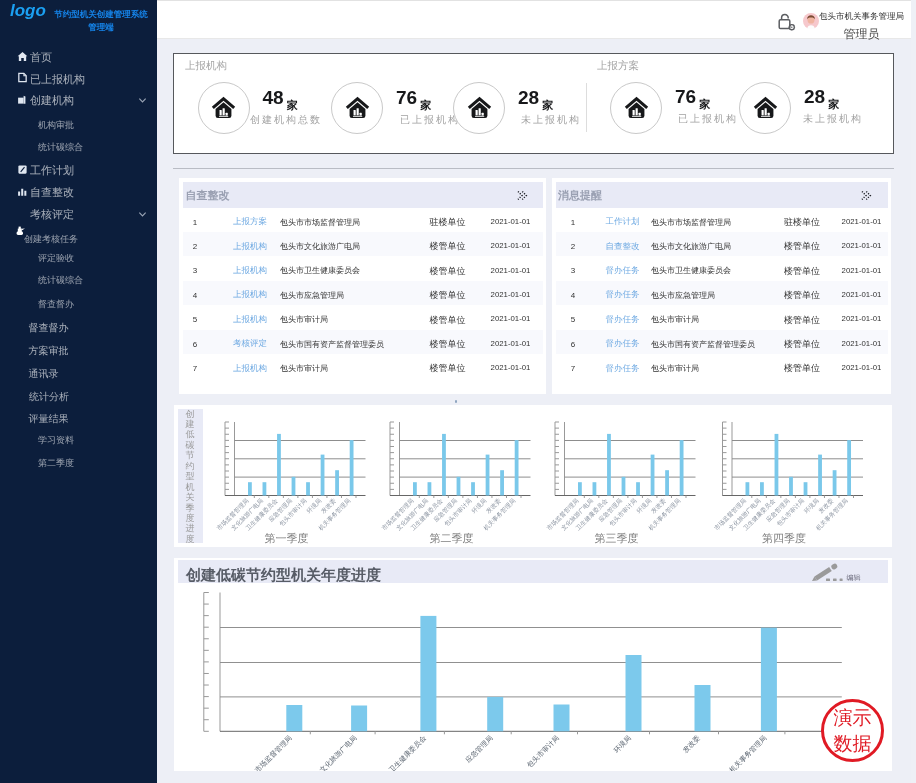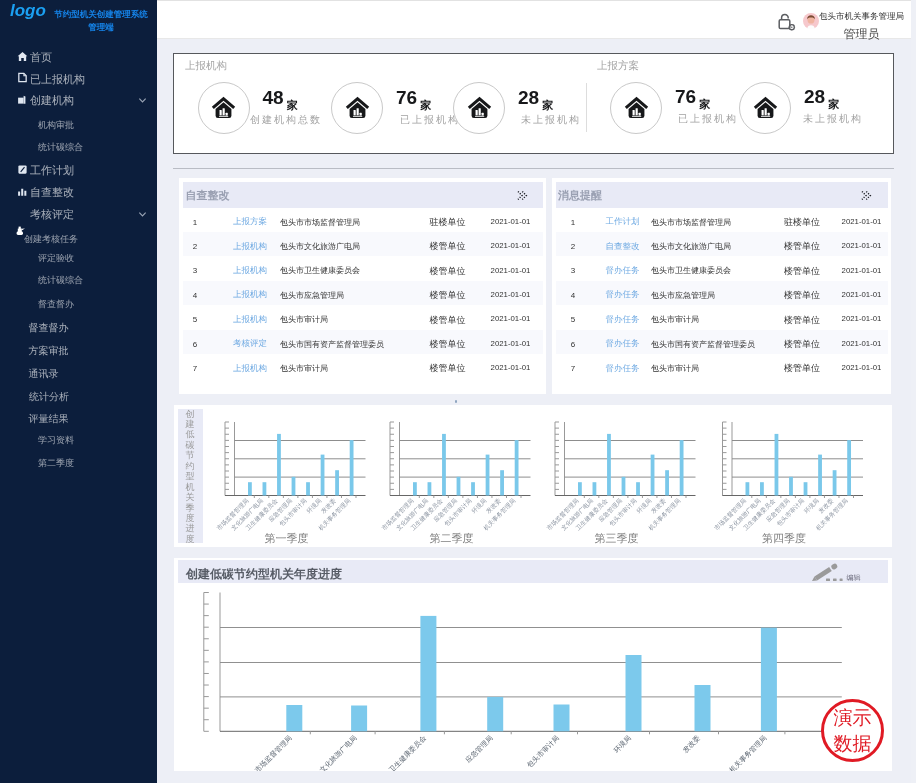--- a/index.html
+++ b/index.html
@@ -448,21 +448,21 @@
     <rect x="658.68" y="65.20" width="3.8" height="25.30" fill="#7ac8ea"></rect>
     <text x="659.68" y="96.00" font-size="6" fill="#8a93a0" text-anchor="end" transform="rotate(-45 659.68 96.00)" font-family="Liberation Sans, sans-serif">发改委</text>
     <line x1="664.98" y1="90.5" x2="664.98" y2="93.0" stroke="#999" stroke-width="1"></line>
     <rect x="673.21" y="35.10" width="3.8" height="55.40" fill="#7ac8ea"></rect>
     <text x="674.21" y="96.00" font-size="6" fill="#8a93a0" text-anchor="end" transform="rotate(-45 674.21 96.00)" font-family="Liberation Sans, sans-serif">机关事务管理局</text>
     <line x1="679.51" y1="90.5" x2="679.51" y2="93.0" stroke="#999" stroke-width="1"></line>
     <text x="610" y="137" font-size="11" fill="#808080" text-anchor="middle" font-family="Liberation Sans, sans-serif">第四季度</text>
   </svg>
 <div class="card" style="left:173.5px;top:557.5px;width:718.5px;height:213px;"></div>
 <div class="band" style="left:177.5px;top:559.5px;width:710.5px;height:23.5px;"></div>
-<div class="abs" style="left:186px;top:565.5px;font-size:12px;font-weight:bold;color:#575c66;">创建低碳节约型机关年度进度</div>
+<div class="abs" style="left:186px;top:565.5px;font-size:15px;font-weight:bold;color:#575c66;">创建低碳节约型机关年度进度</div>
 <svg style="left:810px;top:560px;" width="60" height="24" viewBox="0 0 60 24">
 <g fill="#9a9a9a" transform="translate(2,21) rotate(-33)">
 <path d="M0 0 L4.5 -2.4 L4.5 2.4 Z"></path>
 <rect x="4.5" y="-2.4" width="17.5" height="4.8"></rect>
 <rect x="23.6" y="-2.6" width="6" height="5.2" rx="2.2"></rect>
 </g>
 <g fill="#9a9a9a">
 <rect x="16" y="18.4" width="4" height="2.7" rx="0.5"></rect>
 <rect x="23" y="18.4" width="3.6" height="2.7" rx="0.5"></rect>
 <rect x="29.6" y="18.4" width="3" height="2.7" rx="0.5"></rect>

